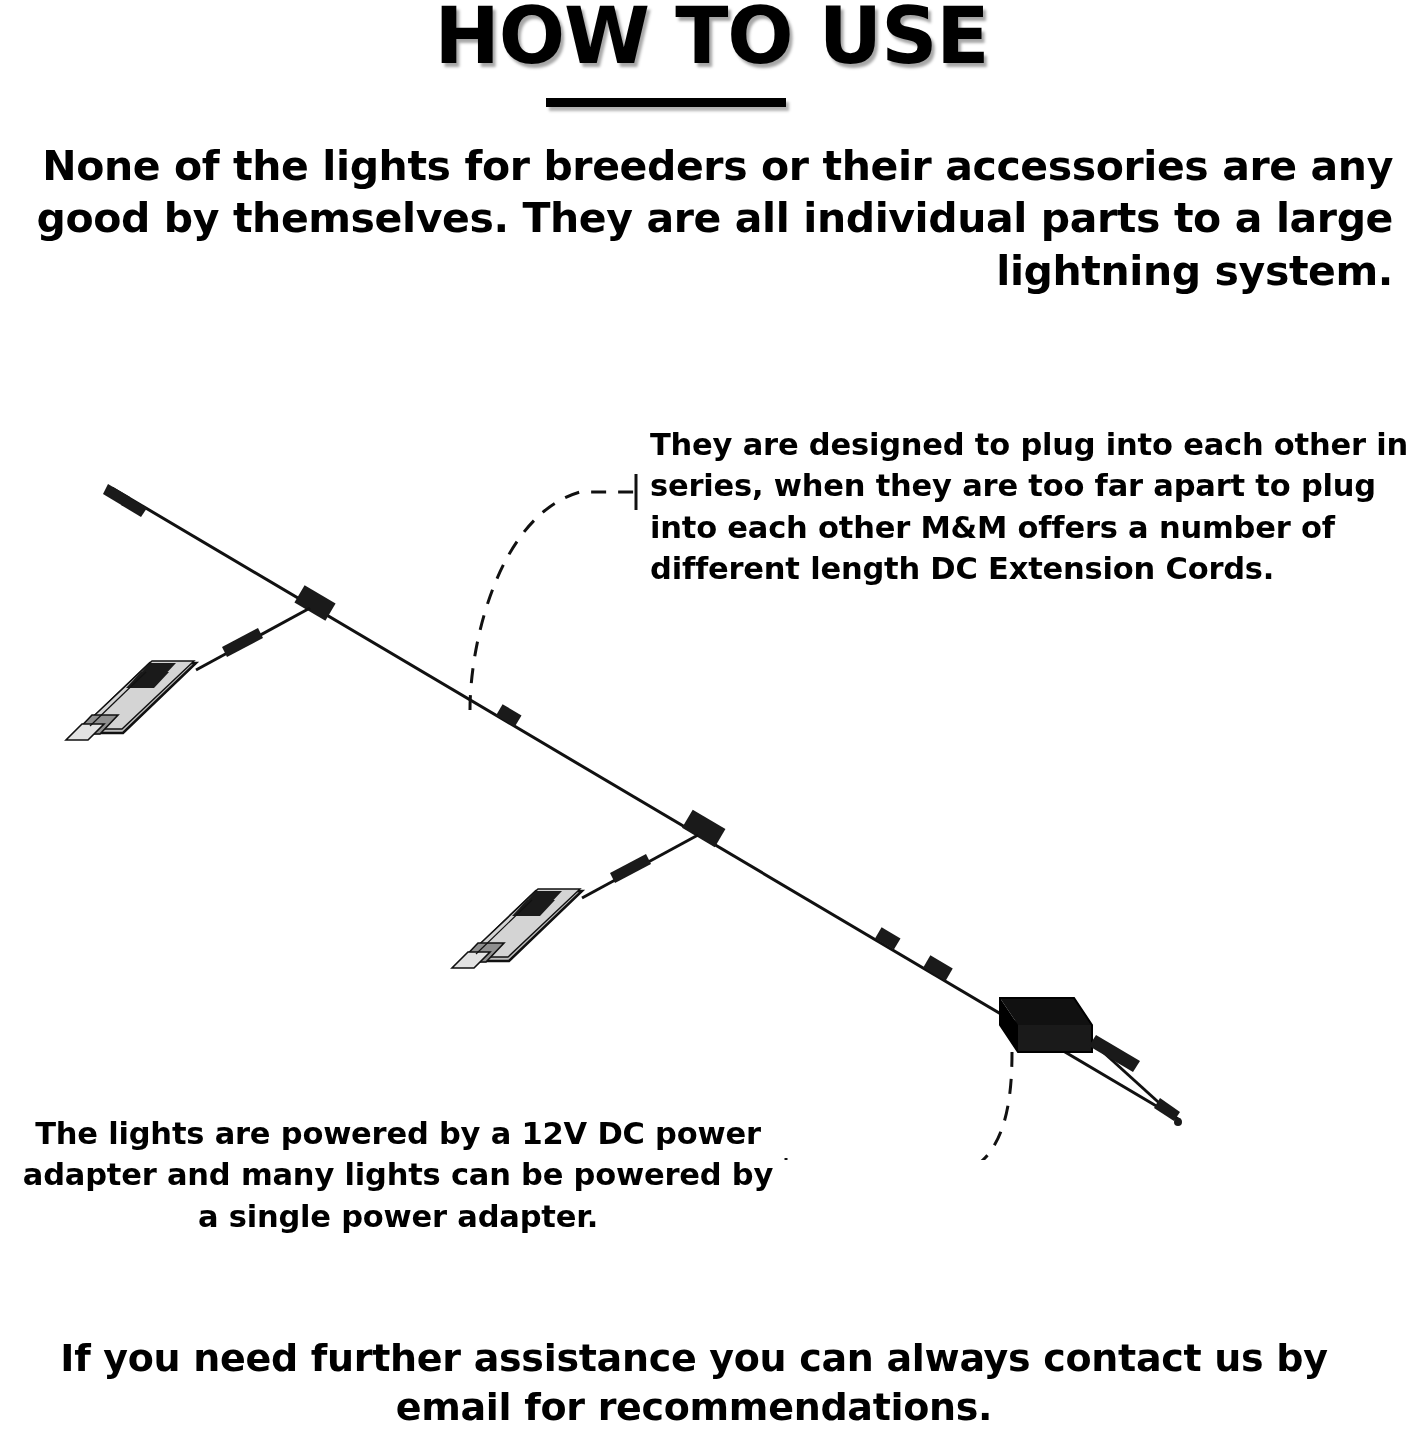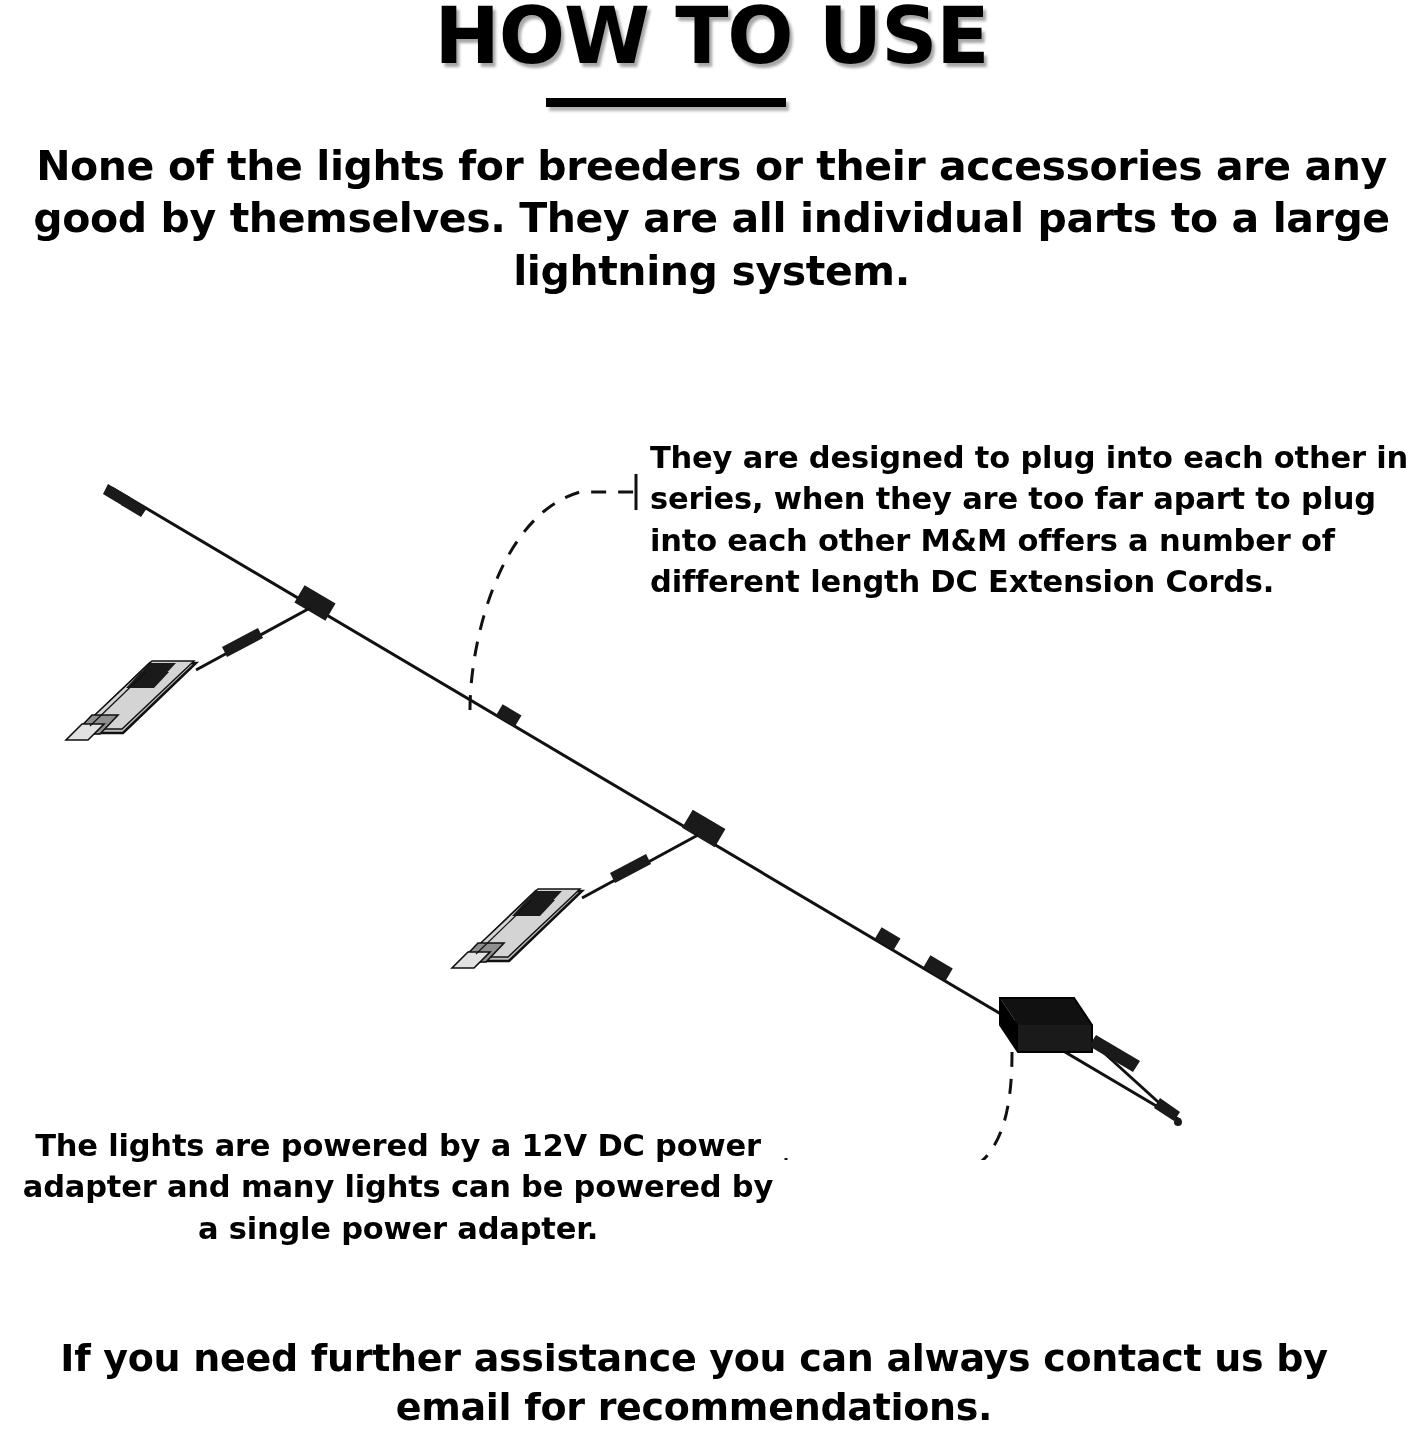--- a/index.html
+++ b/index.html
@@ -43,52 +43,51 @@
     background: #000;
     box-shadow: 3px 4px 3px rgba(0,0,0,0.3);
   }
 
   
   .intro {
     position: absolute;
     top: 140px;
     left: 30px;
     width: 1363px;
-    text-align: center;
+    text-align: right;
     font-size: 41px;
     font-weight: 700;
     line-height: 1.28;
     letter-spacing: -0.4px;
   }
 
   
   .callout-series {
     position: absolute;
-    top: 437px;
+    top: 424px;
     left: 650px;
     width: 772px;
     font-size: 30.5px;
     font-weight: 700;
     line-height: 1.36;
     text-align: left;
     letter-spacing: -0.2px;
   }
 
   
   .callout-power {
     position: absolute;
     top: 1113px;
     left: 8px;
     width: 780px;
     font-size: 30.5px;
     font-weight: 700;
     line-height: 1.36;
     text-align: center;
     letter-spacing: -0.2px;
-    margin-top: 12px;
   }
 
   
   .footer {
     position: absolute;
     top: 1334px;
     left: 44px;
     width: 1300px;
     text-align: center;
     font-size: 38px;

